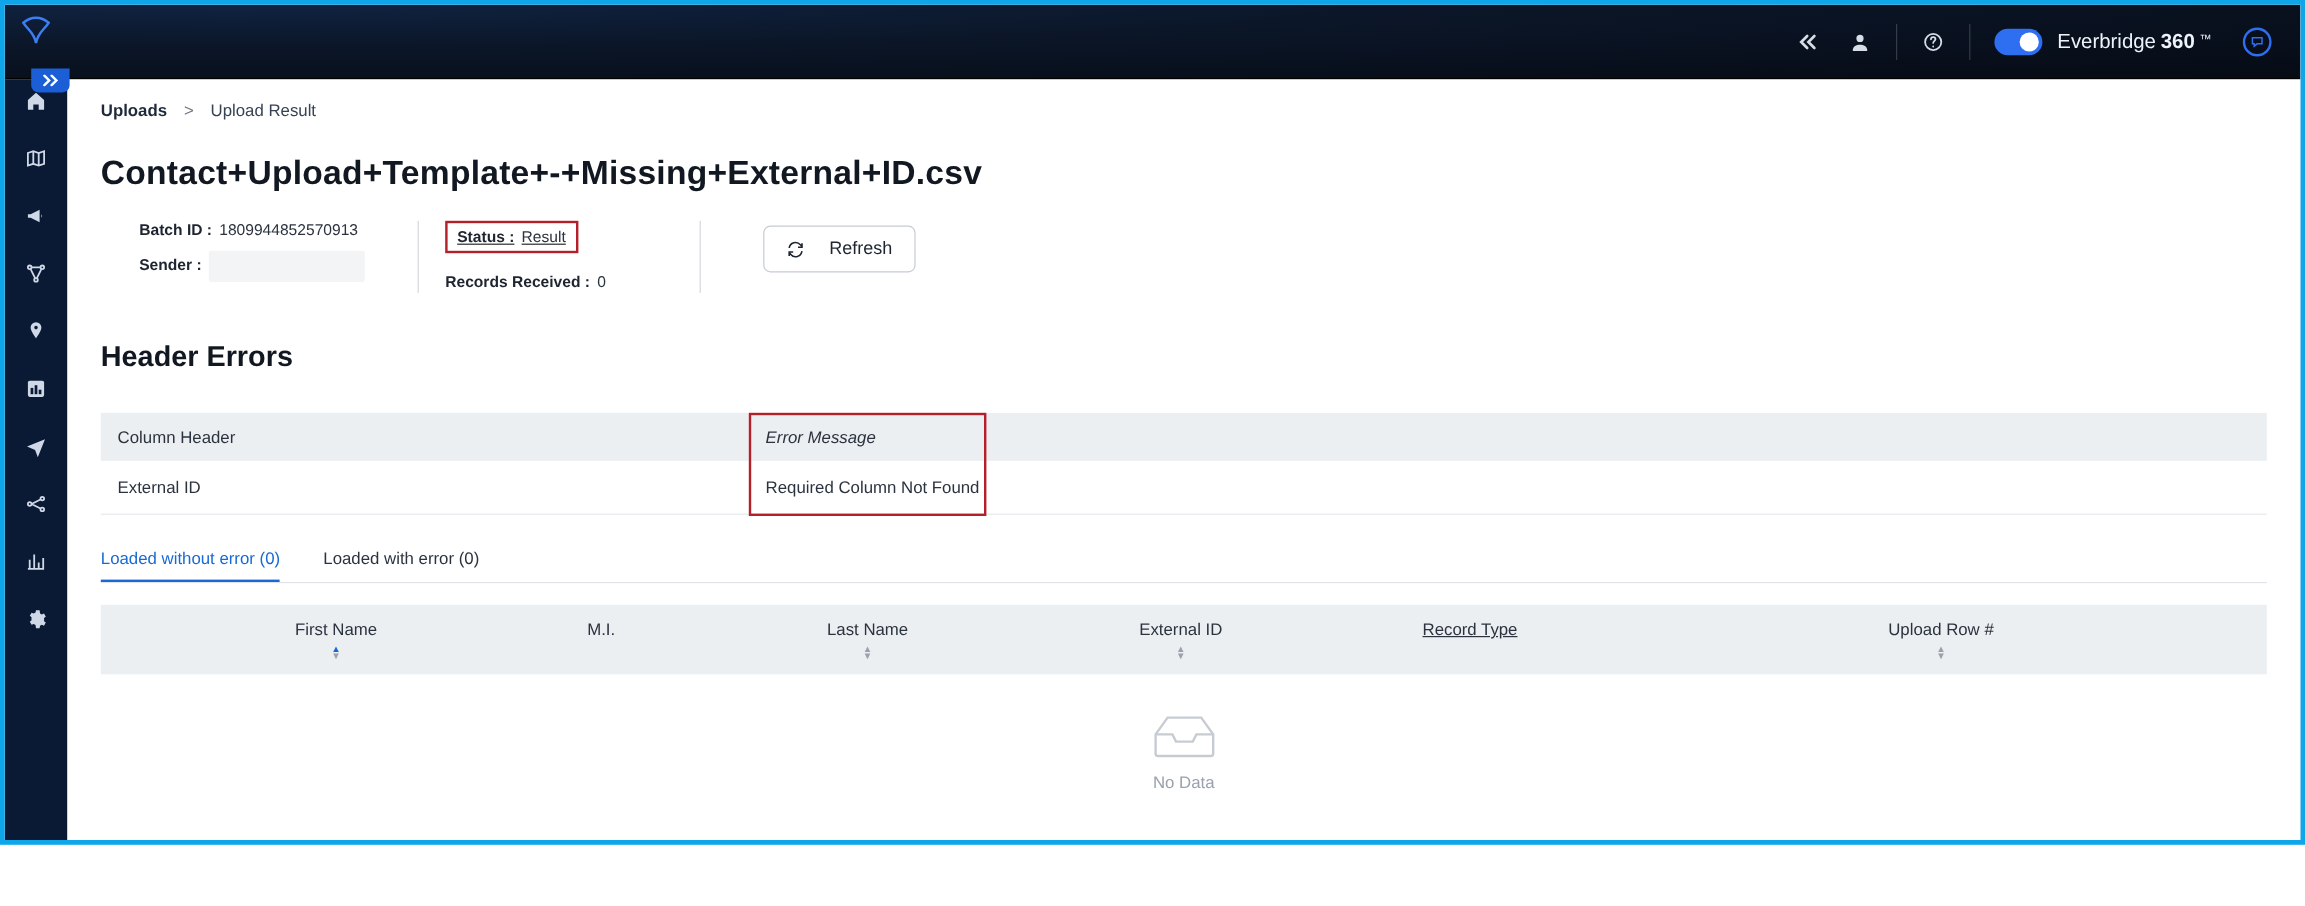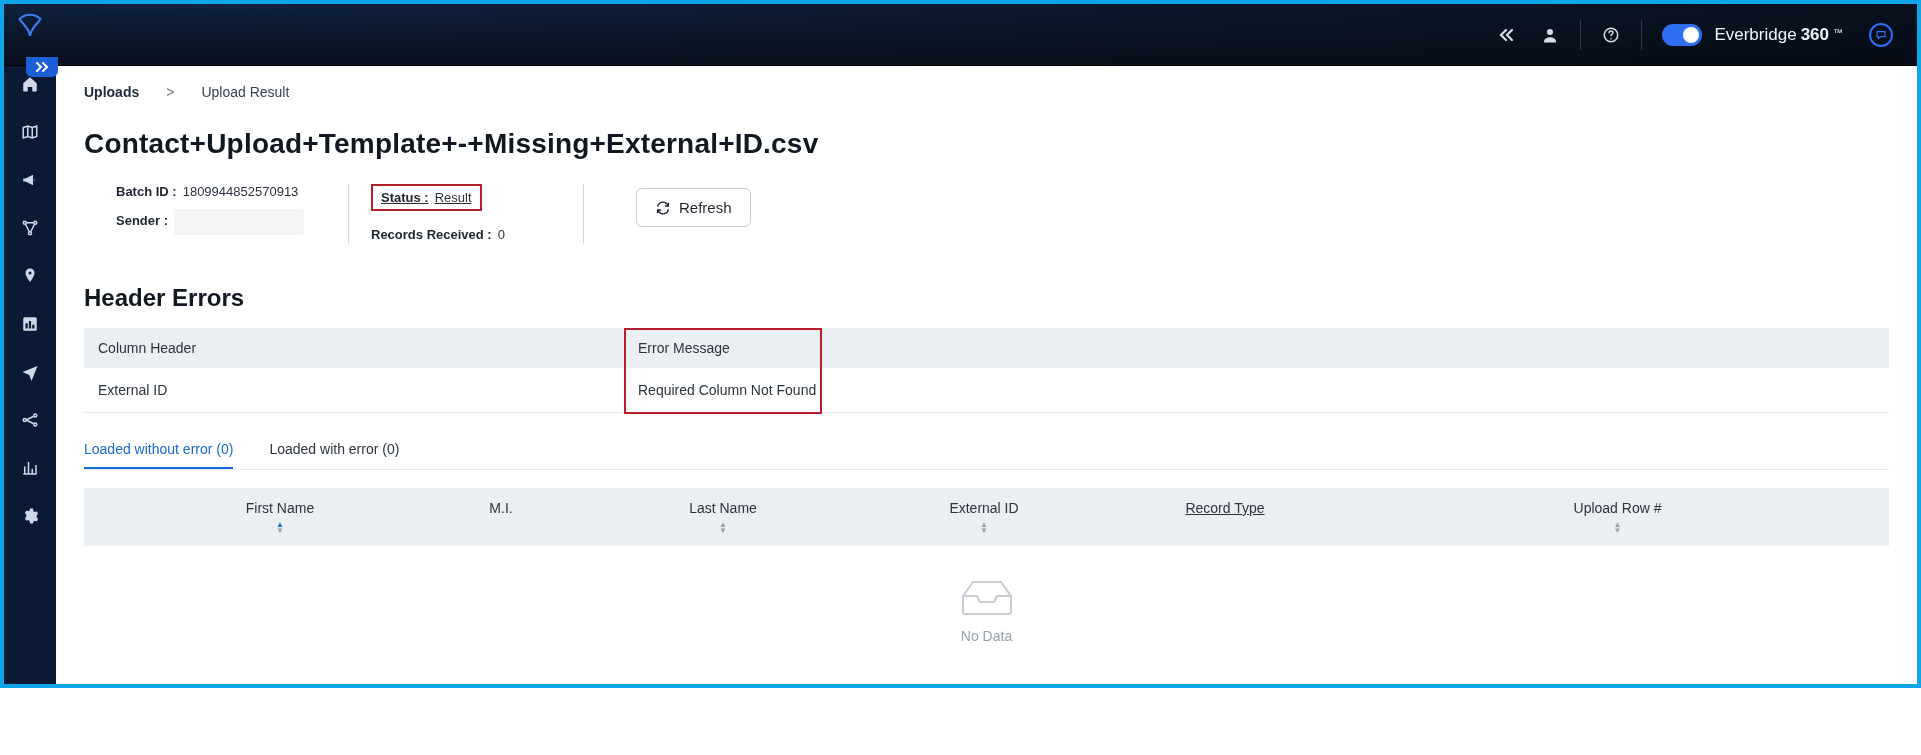--- a/index.html
+++ b/index.html
@@ -119,21 +119,21 @@
   
   .main {
     flex: 1;
     background: #fff;
     padding: 18px 28px 20px 28px;
     overflow: auto;
   }
   .breadcrumb {
     font-size: 14px;
     color: #1e2a3b;
-    display: flex; align-items: flex-start; gap: 27px;
+    display: flex; align-items: flex-start; gap: 14px;
   }
   .breadcrumb .bc-link { font-weight: 700; color: #1e2a3b; cursor: pointer; }
   .breadcrumb .bc-sep { color: #6b7683; }
   .breadcrumb .bc-current { color: #374254; }
 
   h1.page-title {
     font-size: 28px;
     font-weight: 600;
     color: #121821;
     margin-top: 28px;
@@ -166,21 +166,21 @@
   .status-box {
     display: inline-flex; align-items: center; gap: 6px;
     border: 2px solid #b4202a;
     padding: 4px 8px;
     font-size: 13px;
     text-decoration: underline;
   }
   .status-box .meta-label { font-weight: 700; }
   .status-box .failed { color: #2b333f; }
   .refresh-btn {
-    display: inline-flex; align-items: center; gap: 8px;
+    display: inline-flex; align-items: center; gap: 20px;
     border: 1px solid #c6ccd3;
     border-radius: 6px;
     background: #fff;
     padding: 10px 18px;
     font-size: 15px;
     color: #1e2530;
     cursor: pointer;
     margin-left: 30px;
     margin-top: 4px;
   }
@@ -189,38 +189,38 @@
   h2.section-title {
     font-size: 24px;
     color: #121821;
     font-weight: 600;
     margin-top: 28px;
   }
 
   
   .he-table {
     width: 100%;
-    margin-top: 16px;
+    margin-top: 32px;
     border-collapse: collapse;
   }
   .he-table thead th {
     text-align: left;
     background: #eceff2;
     font-weight: 400;
     color: #2b333f;
     padding: 12px 14px;
     font-size: 14px;
   }
   .he-table tbody td {
     padding: 14px 14px;
     border-bottom: 1px solid #e6e9ed;
     font-size: 14px;
     color: #2b333f;
   }
-  .err-col { position: relative; }
+  .err-col { position: relative; font-style: italic; }
   .err-overlay {
     position: absolute;
     left: 0; top: 0; bottom: -46px;
     width: 198px;
     border: 2px solid #b4202a;
     pointer-events: none;
   }
 
   
   .tabs {

